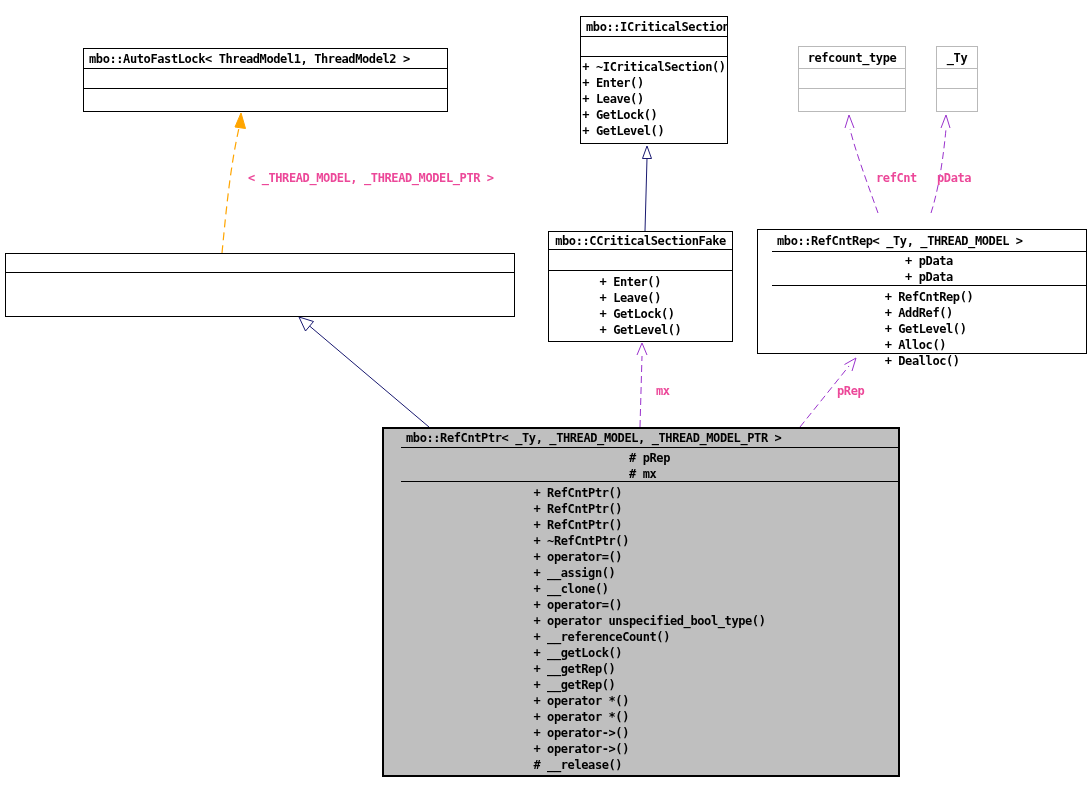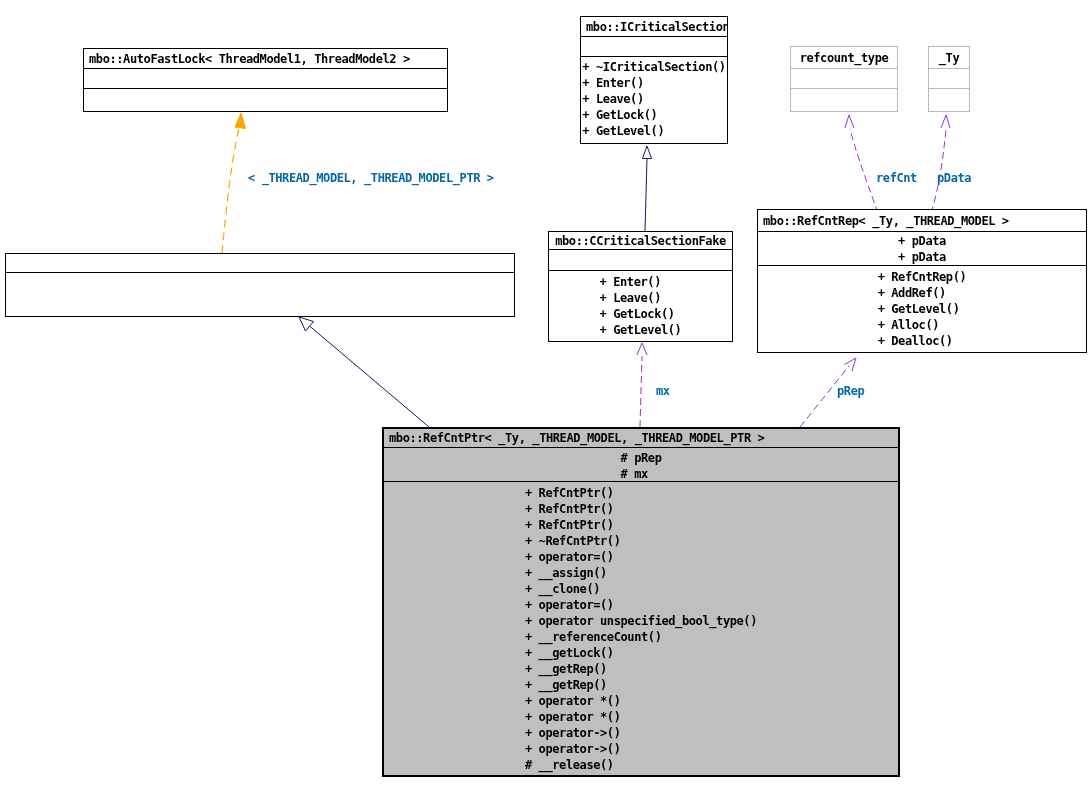--- a/index.html
+++ b/index.html
@@ -1,40 +1,40 @@
 <!DOCTYPE html>
 <html style="--background: #ffffff; --node-border: #000000; --node-border-muted: #b9b9b9; --node-fill-highlight: #bfbfbf; --edge-inherit: #191970; --edge-usage: #9a32cd; --edge-template: #ffa500;"><head>
 <meta charset="utf-8">
 <style>
   html,body{margin:0;padding:0;background:#fff;}
   #canvas{position:relative;width:1091px;height:796px;background:var(--background,#fff);overflow:hidden;
           font-family:"DejaVu Sans Mono",monospace;}
   
   .uml-node{position:absolute;box-sizing:border-box;background:#fff;border:1px solid var(--node-border,#000);
             color:#000;font-weight:bold;font-size:12px;letter-spacing:-0.4px;z-index:2;}
-  .uml-node.muted{border-color:var(--node-border-muted,#b9b9b9);}
+  .uml-node.muted{border-color:var(--node-border-muted,#b9b9b9);margin-left:8px;}
   .uml-node.highlight{background:var(--node-fill-highlight,#bfbfbf);border-width:2px;}
   .comp{box-sizing:border-box;border-color:inherit;}
   .title{border-bottom:1px solid;border-color:inherit;padding:0 5px;white-space:nowrap;overflow:hidden;}
   .title.center{text-align:center;}
   .row-sep{border-bottom:1px solid;border-color:inherit;}
   .attrs{border-bottom:1px solid;border-color:inherit;text-align:center;}
   .attrs .member{height:16px;line-height:16px;}
   .members{overflow:hidden;}
   .members-inner{width:max-content;margin:0 auto;text-align:left;}
   .member{height:16px;line-height:16px;white-space:nowrap;}
   
   #edges{position:absolute;left:0;top:0;z-index:1;}
   .edge-inherit{stroke:var(--edge-inherit,#191970);fill:none;stroke-width:1;}
   .head-inherit{stroke:var(--edge-inherit,#191970);fill:#fff;stroke-width:1;}
   .edge-usage{stroke:var(--edge-usage,#9a32cd);fill:none;stroke-width:1;stroke-dasharray:7 4;}
   .head-usage{stroke:var(--edge-usage,#9a32cd);fill:none;stroke-width:1;}
   .edge-template{stroke:var(--edge-template,#ffa500);fill:none;stroke-width:1.2;stroke-dasharray:8 5;}
   .head-template{fill:var(--edge-template,#ffa500);stroke:var(--edge-template,#ffa500);}
-  .edge-label{position:absolute;font-weight:bold;font-size:12px;letter-spacing:-0.4px;color:#0369a1;white-space:nowrap;z-index:3;}
+  .edge-label{position:absolute;font-weight:bold;font-size:12px;letter-spacing:-0.4px;color:#ec4899;white-space:nowrap;z-index:3;}
 </style>
 </head>
 <body>
 
 <div id="canvas">
 
   <svg id="edges" width="1091" height="796" viewBox="0 0 1091 796">
 
     <path class="edge-template" d="M222,253 C226,212 230,168 239,128"></path>
     <path class="head-template" d="M241,113 L245.5,128.5 L235,127 Z"></path>
@@ -107,40 +107,40 @@
     <div class="comp members" style="height:68px;padding-top:3px;">
       <div class="members-inner">
           <div class="member">+ Enter()</div>
           <div class="member">+ Leave()</div>
           <div class="member">+ GetLock()</div>
           <div class="member">+ GetLevel()</div>
         </div>
     </div>
   </div>
 
-  <div class="uml-node" style="left:757px;top:209px;width:330px;height:144px;">
+  <div class="uml-node" style="left:757px;top:229px;width:330px;height:125px;padding-left:14px;">
     <div class="comp title" style="height:22px;line-height:22px;">mbo::RefCntRep&lt; _Ty, _THREAD_MODEL &gt;</div>
     <div class="comp attrs" style="height:34px;padding-top:1px;">
       <div class="members-inner">
           <div class="member">+ pData</div>
           <div class="member">+ pData</div>
         </div>
     </div>
     <div class="comp members" style="height:84px;padding-top:3px;">
       <div class="members-inner">
           <div class="member">+ RefCntRep()</div>
           <div class="member">+ AddRef()</div>
           <div class="member">+ GetLevel()</div>
           <div class="member">+ Alloc()</div>
           <div class="member">+ Dealloc()</div>
         </div>
     </div>
   </div>
 
-  <div class="uml-node highlight" style="left:382px;top:427px;width:518px;height:350px;">
+  <div class="uml-node highlight" style="left:382px;top:427px;width:518px;height:350px;padding-left:17px;">
     <div class="comp title" style="height:19px;line-height:19px;">mbo::RefCntPtr&lt; _Ty, _THREAD_MODEL, _THREAD_MODEL_PTR &gt;</div>
     <div class="comp attrs" style="height:34px;padding-top:2px;">
       <div class="members-inner">
           <div class="member"># pRep</div>
           <div class="member"># mx</div>
         </div>
     </div>
     <div class="comp members" style="height:291px;padding-top:3px;">
       <div class="members-inner">
           <div class="member">+ RefCntPtr()</div>

